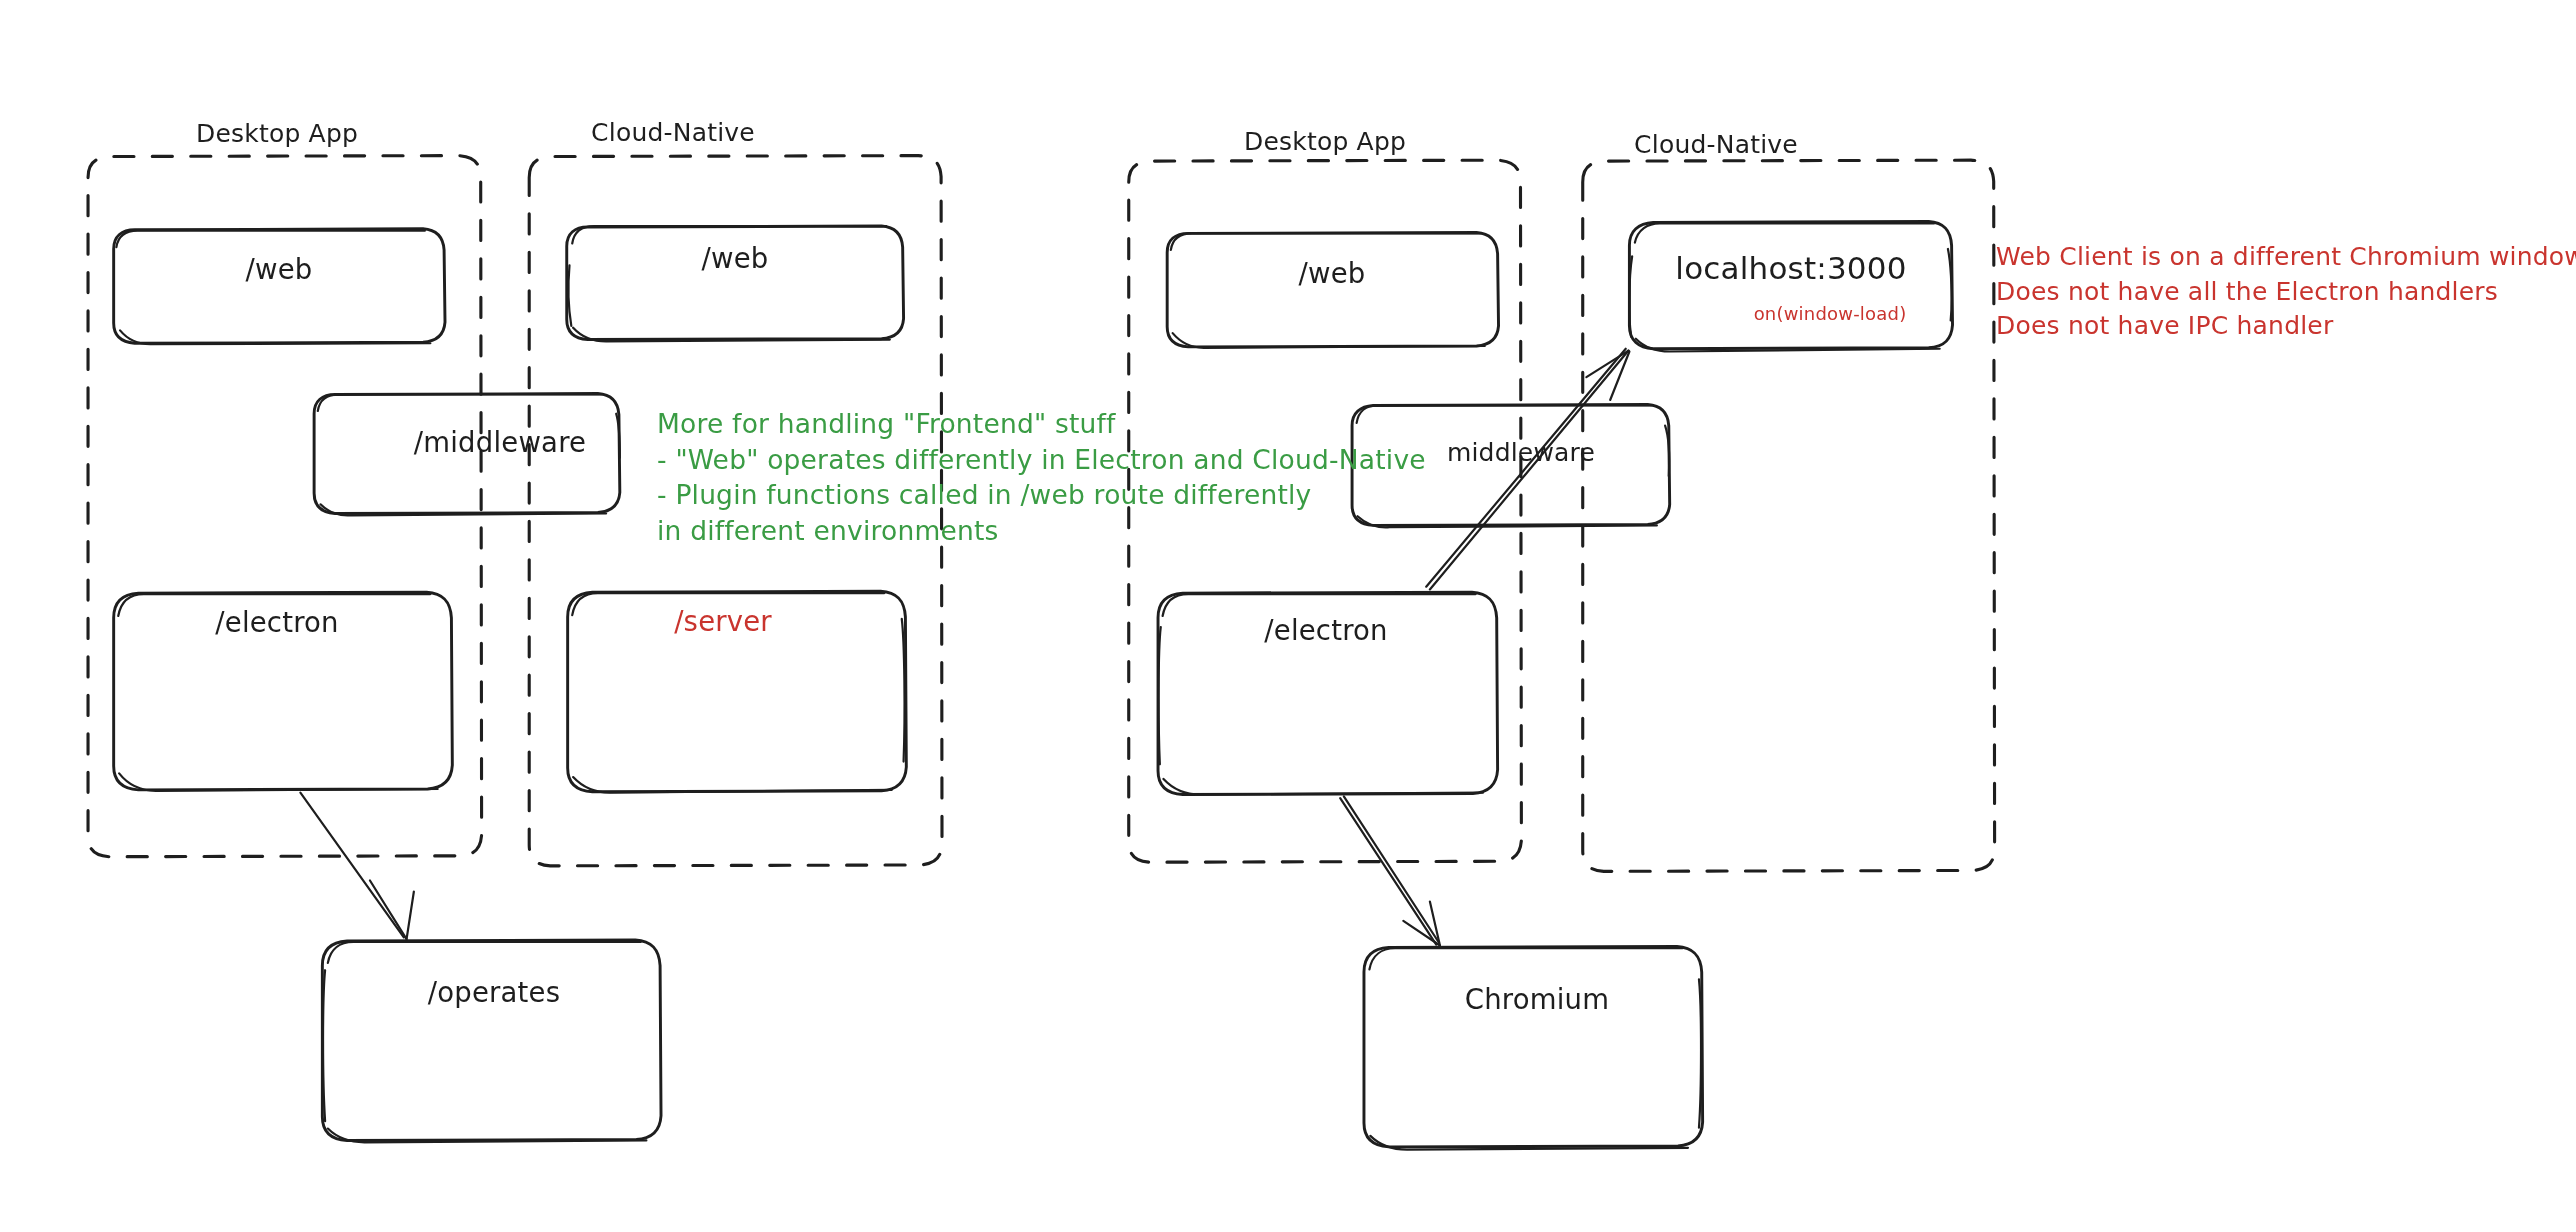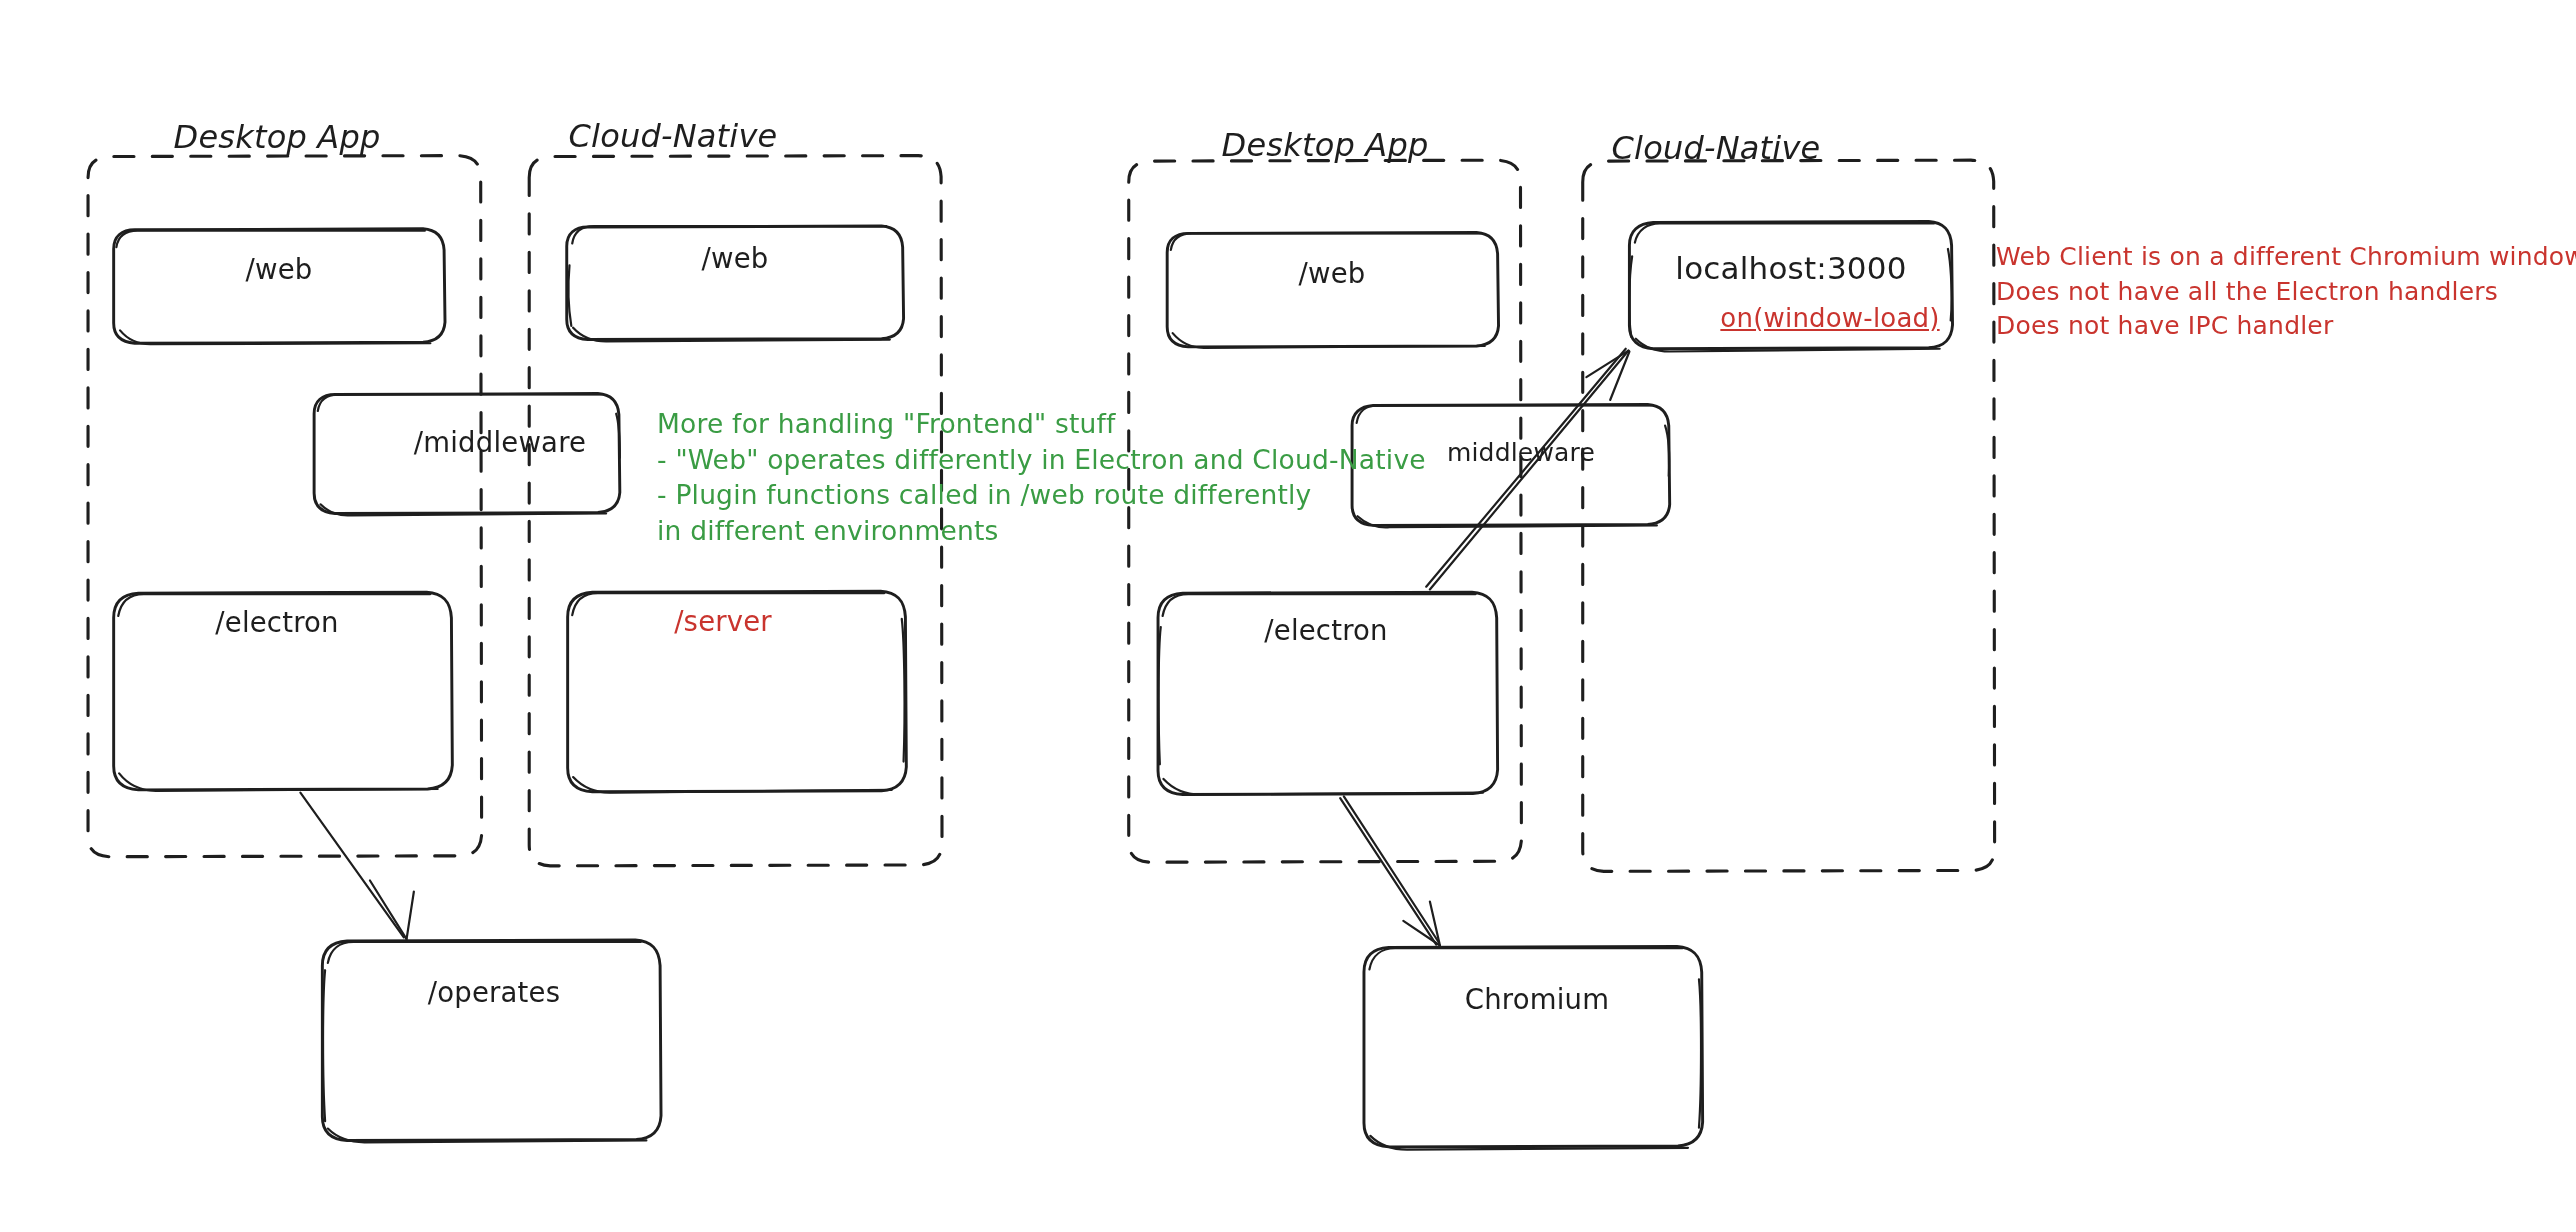--- a/index.html
+++ b/index.html
@@ -28,24 +28,23 @@
   }
   .lbl {
     position: absolute;
     white-space: pre;
     font-family: "DejaVu Sans", sans-serif;
     color: #1e1e1e;
     line-height: 1.05;
     letter-spacing: 0.2px;
   }
   .group-title {
-    font-size: 32px;
+    font-size: 25px;
     transform: translateX(-50%);
     text-align: center;
-    font-style: italic;
   }
   .box-title {
     font-size: 27.5px;
     transform: translateX(-50%);
     text-align: center;
   }
   .box-title-lg {
     font-size: 31px;
     transform: translateX(-50%);
     text-align: right;
@@ -231,21 +230,21 @@
 in different environments</div>
 
   <div class="lbl group-title" style="left:1325px; top:129px;">Desktop App</div>
 
   <div class="lbl group-title" style="left:1716px; top:132px;">Cloud-Native</div>
 
   <div class="lbl box-title" style="left:1332px; top:259px;">/web</div>
 
   <div class="lbl box-title-lg" style="left:1791px; top:252px;">localhost:3000</div>
 
-  <div class="lbl box-title red" style="left:1830px; top:305px; font-size:26px;text-decoration:underline;">on(window-load)</div>
+  <div class="lbl box-title red" style="left:1830px; top:305px; font-size:18px;">on(window-load)</div>
 
   <div class="lbl box-title" style="left:1521px; top:440px; font-size:25px;">middleware</div>
 
   <div class="lbl box-title" style="left:1326px; top:616px;">/electron</div>
 
   <div class="lbl box-title" style="left:1537px; top:985px;">Chromium</div>
 
   <div class="lbl note-red red" style="left:1996px; top:240px;">Web Client is on a different Chromium window
 Does not have all the Electron handlers
 Does not have IPC handler</div>

